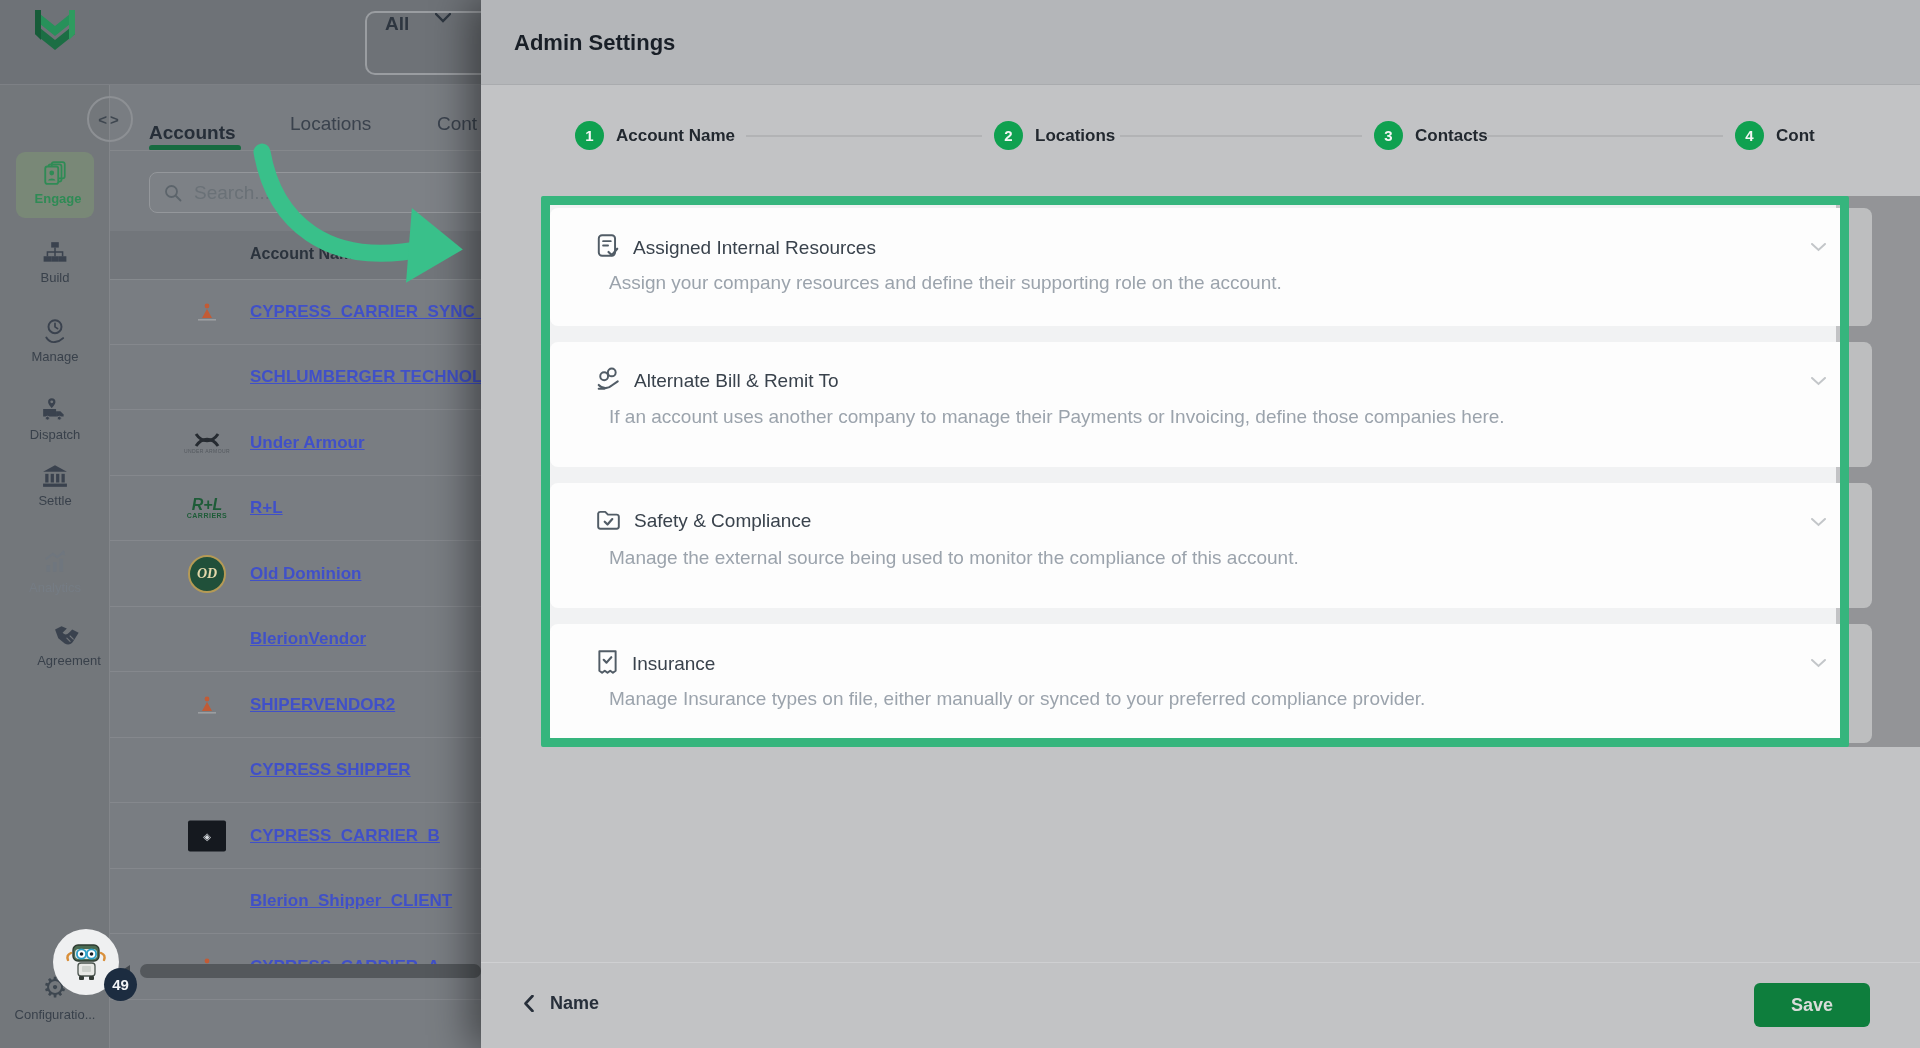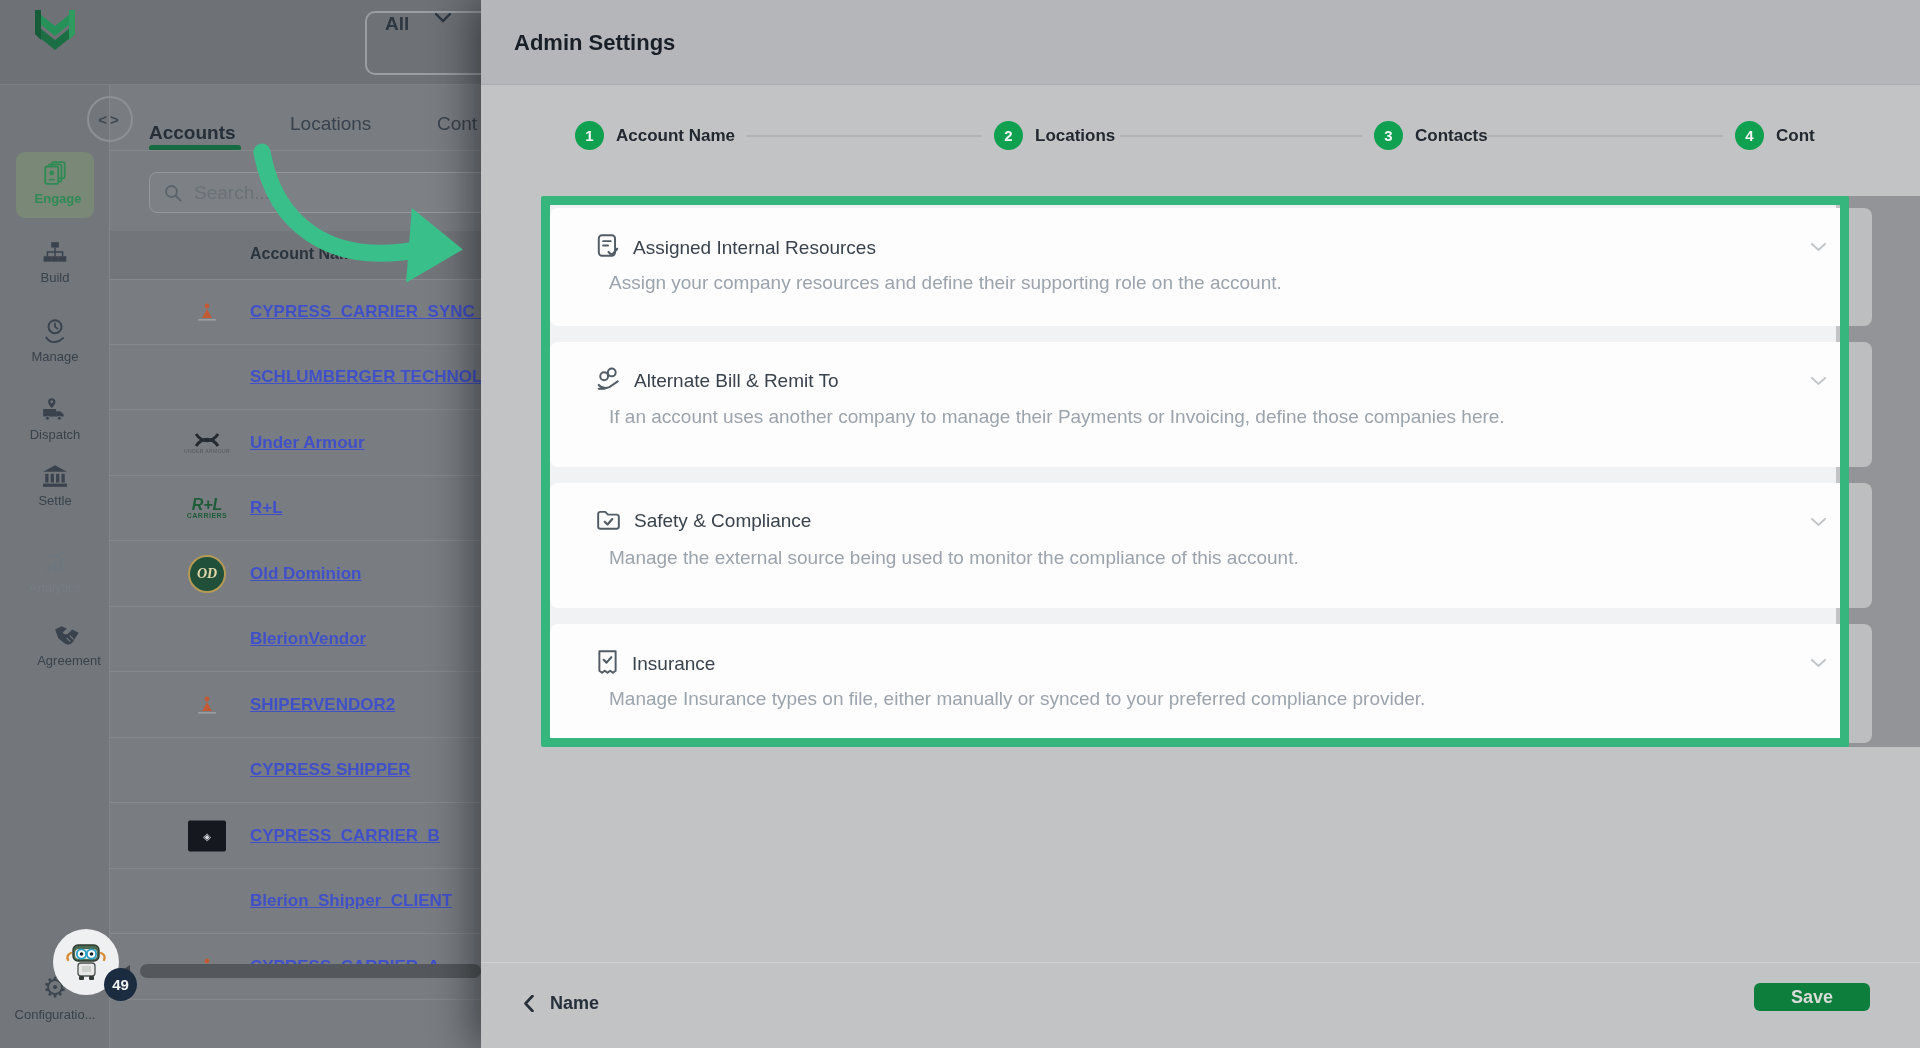--- a/index.html
+++ b/index.html
@@ -47,21 +47,21 @@
   
   .drawer{left:481px;top:0;width:1439px;height:1048px;background:#c2c3c5;box-shadow:-12px 0 36px rgba(0,0,0,0.42);}
   .drawer-header{left:481px;top:0;width:1439px;height:85px;background:#b4b6b9;border-bottom:1px solid #a9abae;}
   .drawer-title{left:514px;top:30px;color:#191f27;font-size:22px;font-weight:700;}
   .step{display:flex;align-items:center;gap:12px;top:121px;}
   .step-circle{width:29px;height:29px;border-radius:50%;background:#0fa150;color:#f4f6f5;display:flex;align-items:center;justify-content:center;font-size:15px;font-weight:700;}
   .step-label{color:#22282f;font-size:17px;font-weight:600;white-space:nowrap;}
   .connector{top:135px;height:2px;background:#b2b3b5;}
   .footer-line{left:481px;top:962px;width:1439px;height:1px;background:#cfd0d2;}
   .back-btn{left:524px;top:993px;display:flex;align-items:center;gap:16px;color:#272f3a;font-size:18px;font-weight:700;}
-  .save-btn{left:1754px;top:983px;width:116px;height:28px;background:#0e7e3d;border-radius:6px;border:none;
+  .save-btn{left:1754px;top:983px;width:116px;height:44px;background:#0e7e3d;border-radius:6px;border:none;
     color:#d9dcd9;font-size:18px;font-weight:700;display:flex;align-items:center;justify-content:center;}
 
   
   .cards-bg{left:550px;top:205px;width:1286px;height:533px;background:#f1f2f3;}
   .card{left:550px;width:1322px;background:#fdfdfd;border-radius:8px;}
   .card-title{position:absolute;left:46px;top:24px;color:#39424c;font-size:19px;font-weight:400;display:flex;align-items:center;gap:13px;}
   .card-title .ic{position:relative;top:1px;}
   .card-desc{position:absolute;left:59px;top:64px;color:#9ba3ac;font-size:19px;font-weight:400;}
   .card-chev{position:absolute;right:46px;top:30px;}
   .hl-box{left:541px;top:196px;width:1308px;height:551px;border:9px solid #36b57d;border-radius:2px;}

